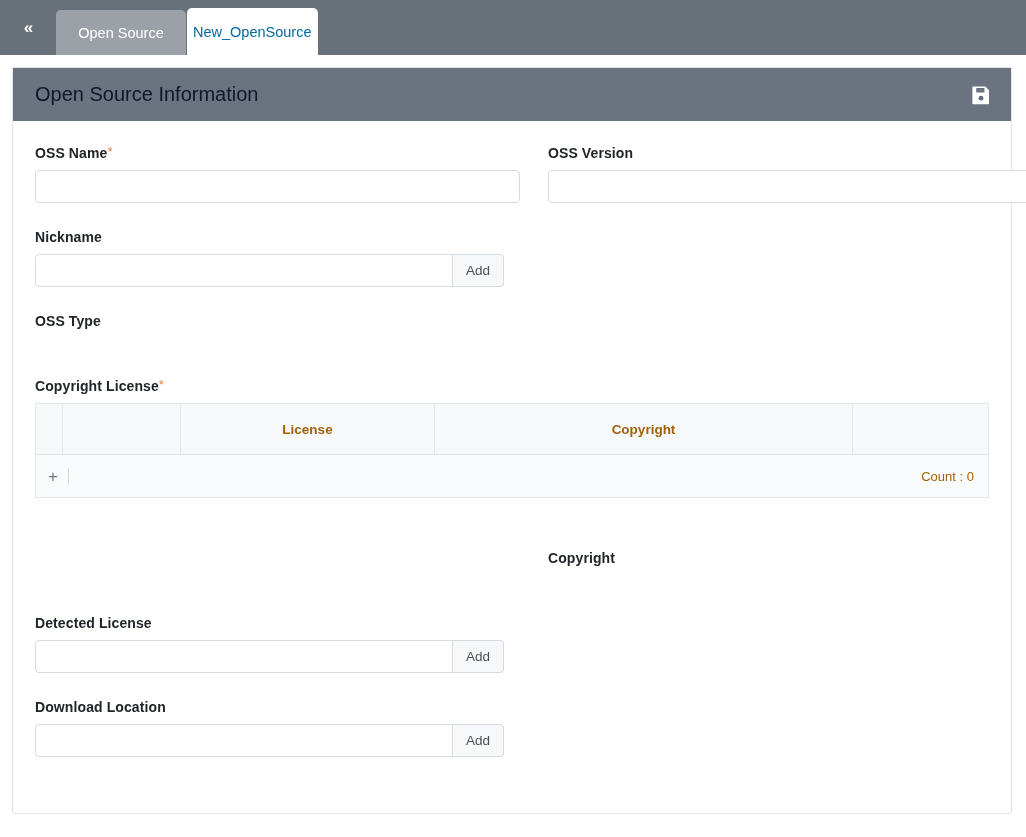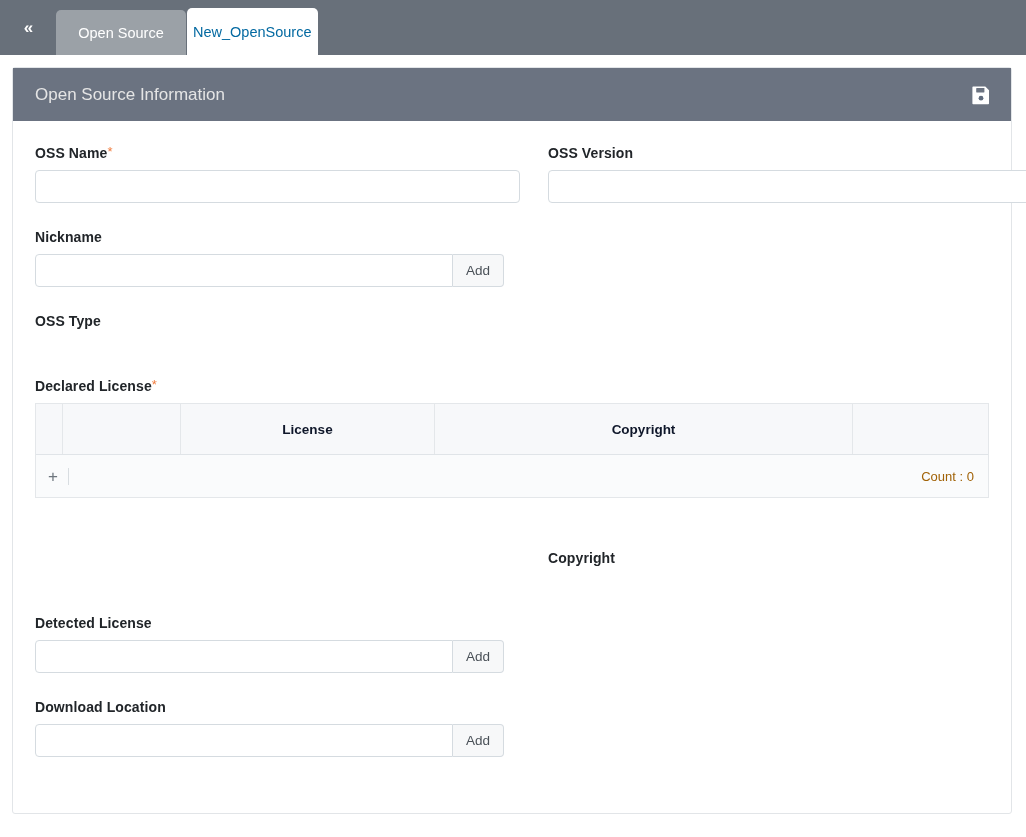--- a/index.html
+++ b/index.html
@@ -72,22 +72,22 @@
   .panel-header {
     background: #6b7381;
     height: 53px;
     display: flex;
     align-items: center;
     justify-content: space-between;
     padding: 0 20px 0 22px;
     box-sizing: border-box;
   }
   .panel-title {
-    color: #e5e5e5;
-    font-size: 17px;
+    color: #0f172a;
+    font-size: 20px;
     font-weight: 400;
   }
   .save-icon {
     width: 20px;
     height: 20px;
     display: block;
     cursor: pointer;
   }
 
   .panel-body {
@@ -185,21 +185,21 @@
     height: 50px;
     background: #f7f8fa;
     border-bottom: 1px solid #e0e4e8;
   }
   .gh {
     display: flex;
     align-items: center;
     justify-content: center;
     font-size: 13.5px;
     font-weight: bold;
-    color: #0f172a;
+    color: #a16207;
     border-right: 1px solid #e4e7ea;
     box-sizing: border-box;
     height: 100%;
   }
   .gh.c0 { flex: 0 0 27px; }
   .gh.c1 { flex: 0 0 118px; }
   .gh.c2 { flex: 0 0 254px; }
   .gh.c3 { flex: 1 1 auto; }
   .gh.c4 { flex: 0 0 135px; border-right: none; }
 
@@ -285,21 +285,21 @@
 
     <div class="row">
       <div class="col field">
         <label class="label">OSS Type</label>
         <div class="empty-slot"></div>
       </div>
     </div>
 
     <div class="row">
       <div class="col-full field">
-        <label class="label"><span>Declared License</span><span class="req">*</span></label>
+        <label class="label"><span>Copyright License</span><span class="req">*</span></label>
 
         <div class="grid">
           <div class="grid-head">
             <div class="gh c0"></div>
             <div class="gh c1"></div>
             <div class="gh c2">License</div>
             <div class="gh c3">Copyright</div>
             <div class="gh c4"></div>
           </div>
 

